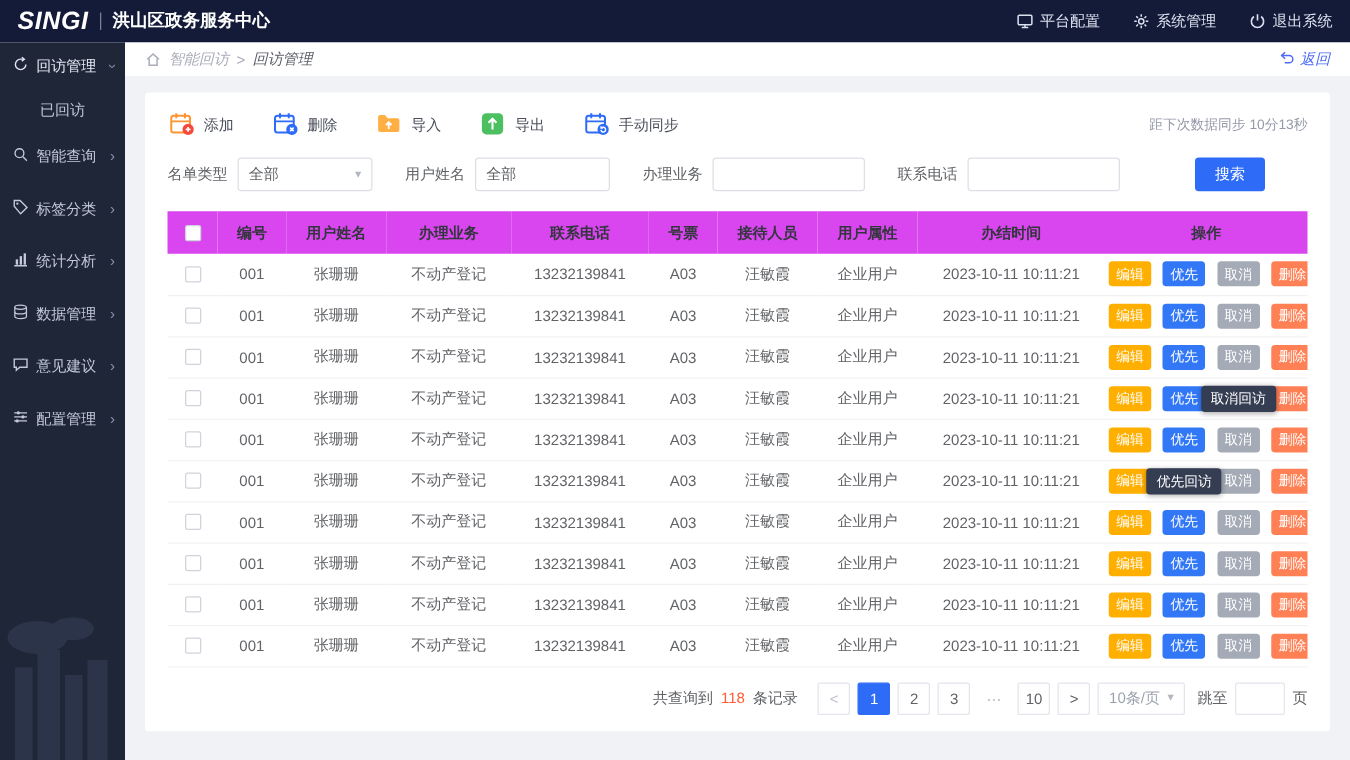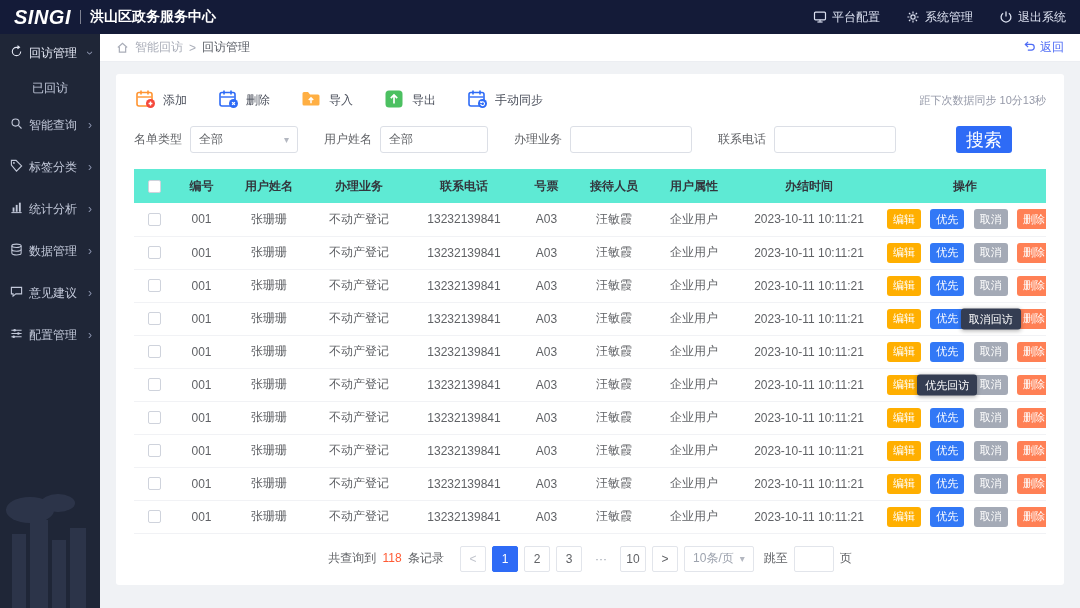--- a/index.html
+++ b/index.html
@@ -25,21 +25,21 @@
   .chev.down { display:inline-block; transform:rotate(90deg); margin-left:auto; }
   .side-sub { height:32px; display:flex; align-items:center; justify-content:center; color:#BFC6D8; font-size:12px; cursor:pointer; }
   .side-sub.active { background:#2E6BF6; color:#fff; }
   .side-item { height:42px; display:flex; align-items:center; gap:6px; padding:0 8px 0 10px; color:#C3C9DA; cursor:pointer; }
   .side-item svg, .side-group svg { flex:0 0 auto; }
   .side-illustration { position:absolute; bottom:0; left:0; opacity:.14; }
 
   .main { flex:1; display:flex; flex-direction:column; min-width:0; }
 
   
-  .bc-bar { height:28px; flex:0 0 28px; background:#fff; display:flex; align-items:center; padding:0 16px; gap:6px; border-bottom:1px solid #ECEEF2; }
+  .bc-bar { height:28px; flex:0 0 28px; background:#fff; display:flex; align-items:center; padding:0 16px; gap:6px; border-bottom:1px solid #ECEEF2;font-style:italic; }
   .bc-home { display:flex; color:#A9ADB8; }
   .bc-parent, .bc-sep { color:#A9ADB8; }
   .bc-current { color:#5A5E66; }
   .back-link { margin-left:auto; display:flex; align-items:center; gap:4px; color:#4D6BF5; cursor:pointer; }
 
   .content { flex:1; min-height:0; padding:12px 16px 23px; }
   .card { height:100%; background:#fff; border-radius:3px; padding:14px 18px; display:flex; flex-direction:column; }
 
   
   .toolbar { display:flex; align-items:center; flex:0 0 auto; }
@@ -47,37 +47,37 @@
   .sync-info { margin-left:auto; text-align:right; color:#9599A8; font-size:11px; line-height:1.7; }
 
   
   .filters { display:flex; align-items:center; margin-top:13px; flex:0 0 auto; }
   .f-group { display:flex; align-items:center; margin-right:26px; }
   .f-label { color:#606266; margin-right:8px; }
   .select-box { width:108px; height:27px; border:1px solid #DCDFE6; border-radius:3px; display:flex; align-items:center; padding:0 8px; color:#606266; background:#fff; cursor:pointer; }
   .select-box .caret { margin-left:auto; color:#B3B7C0; font-size:10px; }
   .f-input { width:108px; height:27px; border:1px solid #DCDFE6; border-radius:3px; padding:0 8px; color:#606266; font-size:12px; outline:none; background:#fff; }
   .f-input.wide { width:122px; }
-  .search-btn { width:56px; height:27px; background:#2E6BF6; color:#fff; border:none; border-radius:3px; font-size:18px; cursor:pointer; margin-left:34px; }
+  .search-btn { width:56px; height:27px; background:#2E6BF6; color:#fff; border:none; border-radius:3px; font-size:12px; cursor:pointer; margin-left:34px; }
 
   
   .data-table { width:100%; border-collapse:collapse; margin-top:16px; table-layout:fixed; flex:0 0 auto; }
-  .data-table th { height:34px; background:#5eead4; color:#33363D; font-weight:700; font-size:12px; text-align:center; }
+  .data-table th { height:34px; background:#d946ef; color:#33363D; font-weight:700; font-size:12px; text-align:center; }
   .data-table td { height:33px; border-bottom:1px solid #F1F2F5; color:#606266; font-size:12px; text-align:center; white-space:nowrap; overflow:hidden; }
   .checkbox { width:13px; height:13px; border:1px solid #CFD3DC; border-radius:2px; background:#fff; margin:0 auto; cursor:pointer; }
   .action-slot { position:relative; display:inline-block; margin:0 3px; }
   .act { width:34px; height:20px; border:none; border-radius:3px; color:#fff; font-size:11px; cursor:pointer; padding:0; }
   .act.edit { background:#FFAF00; }
   .act.priority { background:#3278F6; }
   .act.cancel { background:#A4AAB6; }
   .act.delete { background:#FF8055; }
   .tooltip { position:absolute; top:50%; left:50%; transform:translate(-50%,-50%); background:#343D52; color:#fff; font-size:11px; padding:3px 8px; border-radius:3px; white-space:nowrap; z-index:5; box-shadow:0 1px 4px rgba(0,0,0,.3); }
 
   
-  .pagination { margin-top:auto; padding-top:12px; display:flex; align-items:center; justify-content:center; color:#606266; flex:0 0 auto; }
+  .pagination { margin-top:auto; padding-top:12px; display:flex; align-items:center; justify-content:flex-end; color:#606266; flex:0 0 auto; }
   .summary { margin-right:10px; }
   .summary .count { color:#FF5B35; margin:0 3px; }
   .pager-pages { display:inline-flex; }
   .page-btn { min-width:26px; height:26px; border:1px solid #E2E5EB; border-radius:2px; display:inline-flex; align-items:center; justify-content:center; margin-left:6px; background:#fff; cursor:pointer; padding:0 4px; color:#606266; }
   .page-btn.active { background:#2E6BF6; border-color:#2E6BF6; color:#fff; }
   .page-btn.ellipsis { border:none; background:transparent; cursor:default; color:#9DA3AE; }
   .page-btn.prev { color:#C0C4CC; }
   .page-size { height:26px; border:1px solid #E2E5EB; border-radius:2px; display:inline-flex; align-items:center; gap:6px; padding:0 8px; margin-left:6px; color:#9DA3AE; cursor:pointer; background:#fff; }
   .page-size .caret { font-size:10px; color:#B3B7C0; }
   .jump { display:inline-flex; align-items:center; gap:6px; margin-left:10px; color:#606266; }

